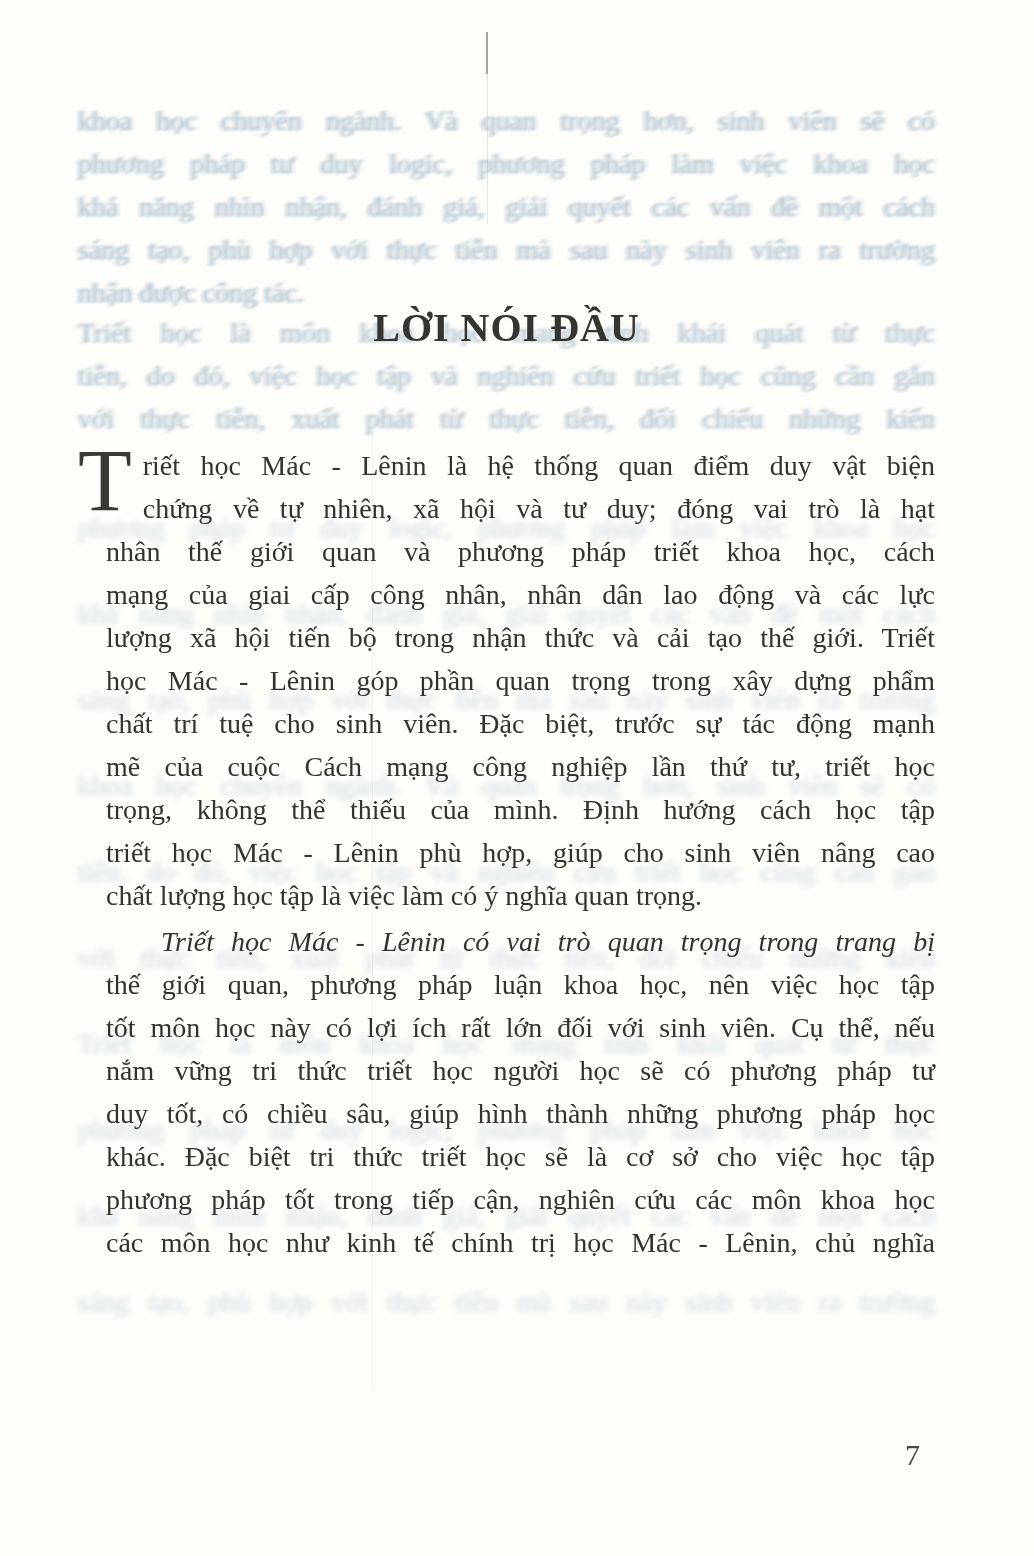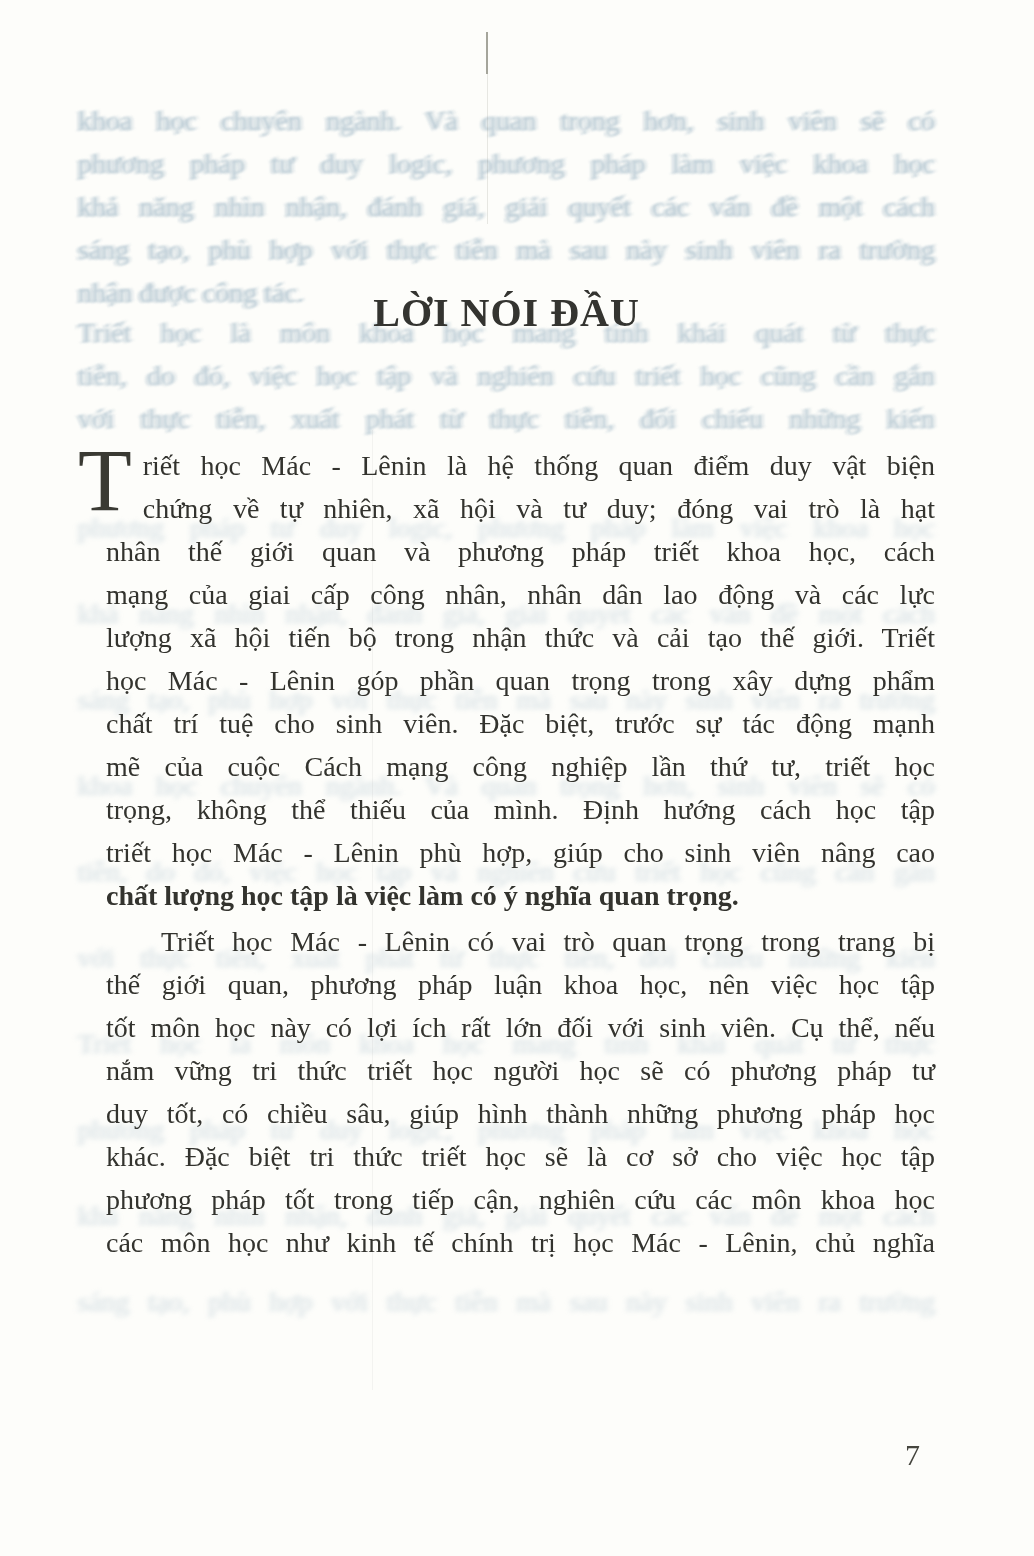--- a/index.html
+++ b/index.html
@@ -43,43 +43,43 @@
     z-index:3;
   }
   .crease-long {
     position:absolute; left:372px; top:430px;
     width:1px; height:960px;
     background:rgba(128,132,122,0.08);
     z-index:3;
   }
   
   .title {
-    position:absolute; top:289px; left:78px; width:857px;
+    position:absolute; top:304px; left:78px; width:857px;
     margin:0;
     text-align:center;
     font-size:40px; font-weight:bold;
     letter-spacing:1px;
     color:#343430;
     z-index:2;
   }
   .body-text {
     position:absolute; top:444px; left:78px; width:857px;
     font-size:28px; line-height:43px;
     color:#33332e;
     z-index:2;
   }
   .para { margin:0; }
   .para + .para { margin-top:3px; }
   .line {
     text-align:justify;
     text-align-last:justify;
     margin-left:28px;
   }
-  .line.last { text-align-last:left;font-weight:bold; }
-  .line.indent { text-indent:55px; }
+  .line.last { text-align-last:left; }
+  .line.indent { text-indent:55px;font-style:italic; }
   .drop-cap {
     float:left;
     font-size:88px;
     line-height:74px;
     height:86px;
     padding-right:11px;
     color:#3a3a33;
   }
   .page-number {
     position:absolute; top:1436px; left:78px; width:842px;

